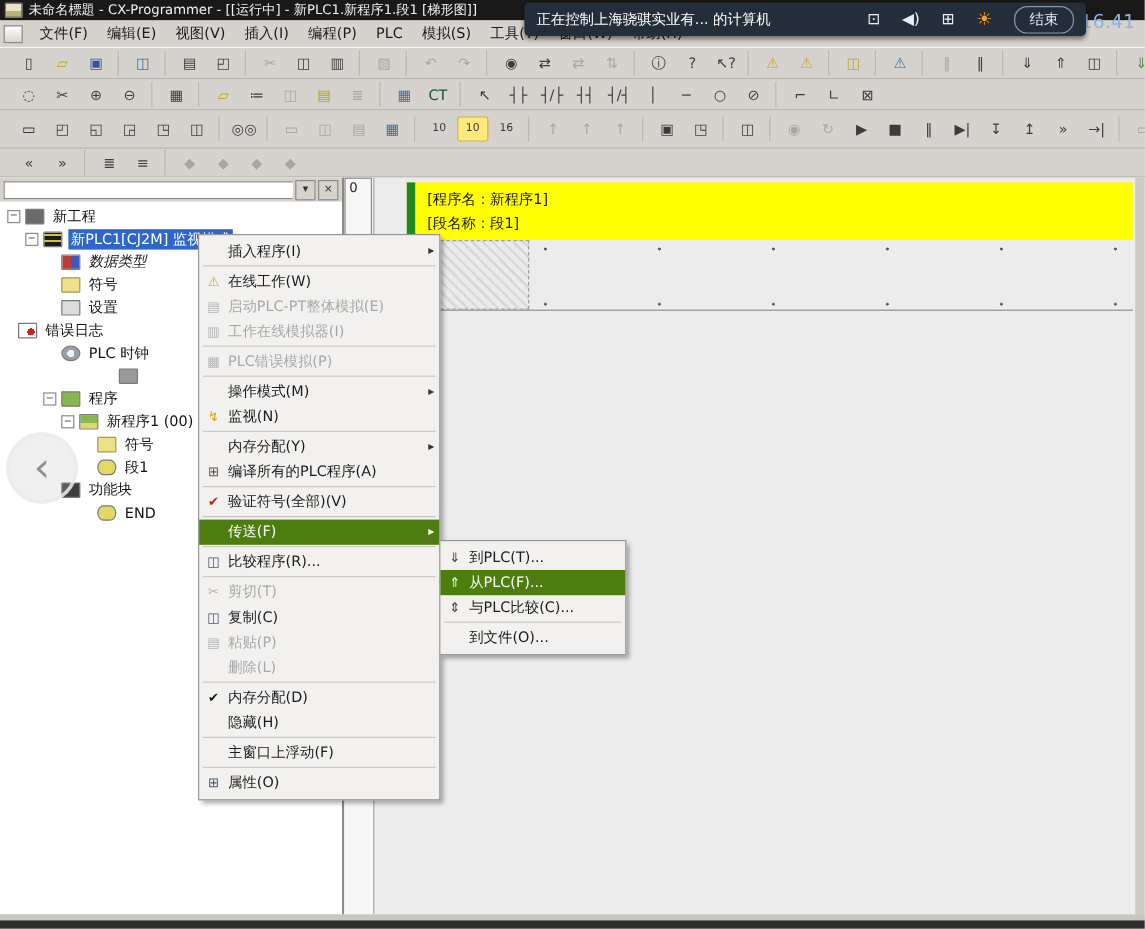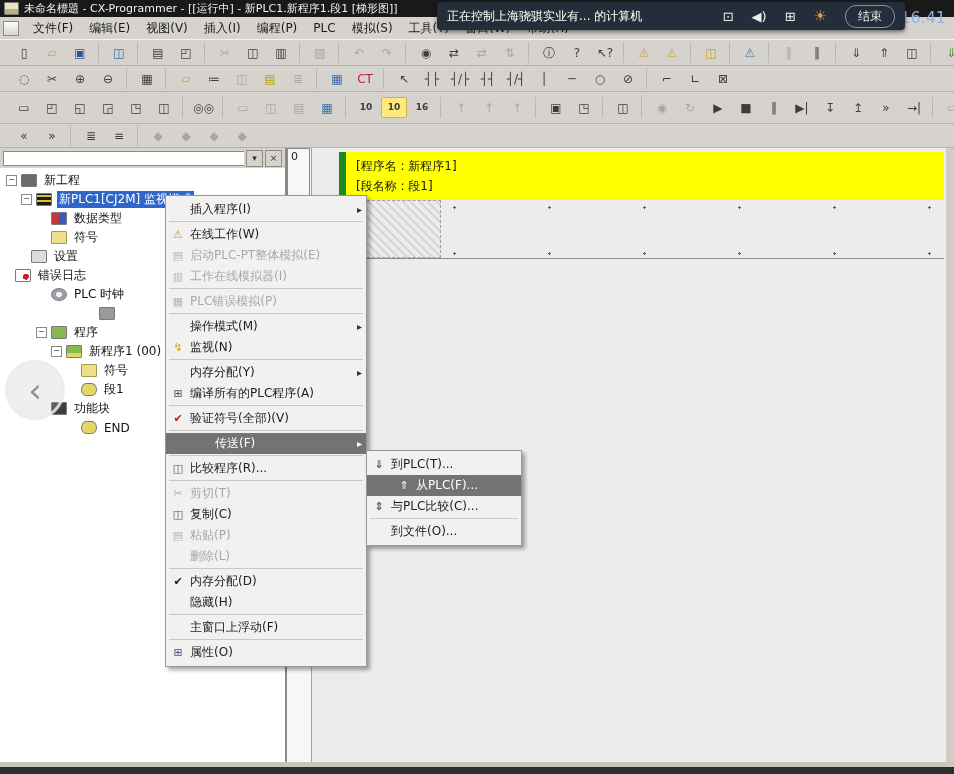--- a/index.html
+++ b/index.html
@@ -27,21 +27,21 @@
   #toolbar-row3{top:92px;height:32px;}
   #toolbar-row4{top:124px;height:24px;}
   .tb-group{display:flex;align-items:center;padding:0 4px;border-right:1px solid #bab7b1;margin-right:2px;}
   .tb-group:last-child{border-right:none;}
   .tb-spacer{flex:1;}
   .tb-btn{min-width:20px;height:19px;display:flex;align-items:center;justify-content:center;
     margin:0 1px;font-size:12px;color:#3c3c3c;border:1px solid transparent;border-radius:2px;
     padding:0 2px;white-space:nowrap;line-height:1;}
   .tb-btn.disabled{color:#a9a6a0;}
   .tb-btn.active{background:#ffe97a;border:1px solid #c9b34a;}
-  .tb-num{font-size:9px;font-weight:bold;}
+  .tb-num{font-size:9px;font-weight:normal;}
   
   .main{position:absolute;left:0;top:148px;width:954px;height:614px;background:#ececec;}
   .tree-panel{position:absolute;left:0;top:0;width:287px;height:614px;background:#ffffff;
     border-right:2px solid #8c8984;box-sizing:border-box;}
   .tree-head{height:20px;background:#d6d3ce;display:flex;align-items:center;padding:2px 3px;box-sizing:border-box;gap:2px;}
   .tree-combo{flex:1;height:13px;background:#fff;border:1px solid #8f8c86;border-right:none;}
   .tree-hd-btn{width:15px;height:15px;border:1px solid #8f8c86;background:#d6d3ce;font-size:9px;
     display:flex;align-items:center;justify-content:center;color:#333;}
   .tree-body{padding-top:3px;font-size:12px;}
   .tree-row{display:flex;align-items:center;height:19px;white-space:nowrap;}
@@ -84,21 +84,21 @@
   .menu-pop{position:absolute;background:#f2f1ef;border:1px solid #979797;
     box-shadow:3px 3px 4px rgba(0,0,0,0.35);padding:3px 0;z-index:40;font-size:12px;}
   #context-menu{left:165px;top:195px;width:200px;}
   #transfer-submenu{left:366px;top:450px;width:154px;}
   .menu-item{display:flex;align-items:center;height:21px;color:#1c1c1c;padding-right:4px;}
   .menu-item .mi-icon{width:24px;flex:none;text-align:center;font-size:11px;line-height:1;}
   .menu-item .mi-label{flex:1;white-space:nowrap;}
   .menu-item .mi-arrow{width:12px;flex:none;text-align:right;font-size:10px;color:#333;}
   .menu-item.disabled{color:#a8a8a8;}
   .menu-item.disabled .mi-arrow,.menu-item.disabled .mi-icon{color:#b5b5b5 !important;}
-  .menu-item.highlighted{background:#737373;color:#fff;padding-left:25px;}
+  .menu-item.highlighted{background:#4d7c0f;color:#fff;}
   .menu-item.highlighted .mi-arrow,.menu-item.highlighted .mi-icon{color:#fff !important;}
   .menu-sep{height:1px;background:#c9c8c5;margin:1px 3px 2px 3px;}
   
   .remote-bar{position:absolute;left:437px;top:2px;width:468px;height:28px;background:#242e3a;
     border-radius:4px;display:flex;align-items:center;color:#fff;padding:0 10px;box-sizing:border-box;
     z-index:60;box-shadow:0 2px 4px rgba(0,0,0,0.5);gap:18px;font-size:12px;}
   .remote-msg{white-space:nowrap;overflow:hidden;}
   .remote-ico{font-size:13px;color:#e8edf4;flex:none;line-height:1;}
   .remote-ico.sun{color:#f0a030;font-size:15px;}
   .remote-end{border:1px solid #8a93a3;border-radius:11px;padding:2px 12px;white-space:nowrap;color:#e8edf4;}
@@ -196,21 +196,21 @@
     </span>
     <span class="tb-group">
       <span class="tb-btn" style="color: rgb(201, 162, 39);">▱</span>
       <span class="tb-btn">≔</span>
       <span class="tb-btn disabled">◫</span>
       <span class="tb-btn" style="color: rgb(181, 165, 0);">▤</span>
       <span class="tb-btn disabled">≣</span>
     </span>
     <span class="tb-group">
       <span class="tb-btn" style="color: rgb(58, 110, 165);">▦</span>
-      <span class="tb-btn" style="color: #be185d;">CT</span>
+      <span class="tb-btn" style="color: #14532d;">CT</span>
     </span>
     <span class="tb-group">
       <span class="tb-btn">↖</span>
       <span class="tb-btn">┤├</span>
       <span class="tb-btn">┤/├</span>
       <span class="tb-btn">┤┤</span>
       <span class="tb-btn">┤/┤</span>
       <span class="tb-btn">│</span>
       <span class="tb-btn">─</span>
       <span class="tb-btn">○</span>
@@ -304,31 +304,31 @@
         <div class="tree-row" style="padding-left: 6px;">
           <span class="expand-box">−</span>
           <span class="ticon" data-icon="project-icon"></span>
           <span class="tree-label">新工程</span>
         </div>
         <div class="tree-row selected" style="padding-left: 21px;">
           <span class="expand-box">−</span>
           <span class="ticon" data-icon="plc-icon"></span>
           <span class="tree-label">新PLC1[CJ2M] 监视模式</span>
         </div>
-        <div class="tree-row" style="padding-left: 36px;">
+        <div class="tree-row" style="padding-left: 36px; font-style: italic;">
           <span class="expand-spacer"></span>
           <span class="ticon" data-icon="data-types-icon"></span>
           <span class="tree-label">数据类型</span>
         </div>
         <div class="tree-row" style="padding-left: 36px;">
           <span class="expand-spacer"></span>
           <span class="ticon" data-icon="symbols-icon"></span>
           <span class="tree-label">符号</span>
         </div>
-        <div class="tree-row" style="padding-left: 16px;">
+        <div class="tree-row" style="padding-left: 36px;">
           <span class="expand-spacer"></span>
           <span class="ticon" data-icon="settings-icon"></span>
           <span class="tree-label">设置</span>
         </div>
         <div class="tree-row" style="">
           <span class="expand-spacer"></span>
           <span class="ticon" data-icon="error-log-icon"></span>
           <span class="tree-label">错误日志</span>
         </div>
         <div class="tree-row" style="padding-left: 36px;">

